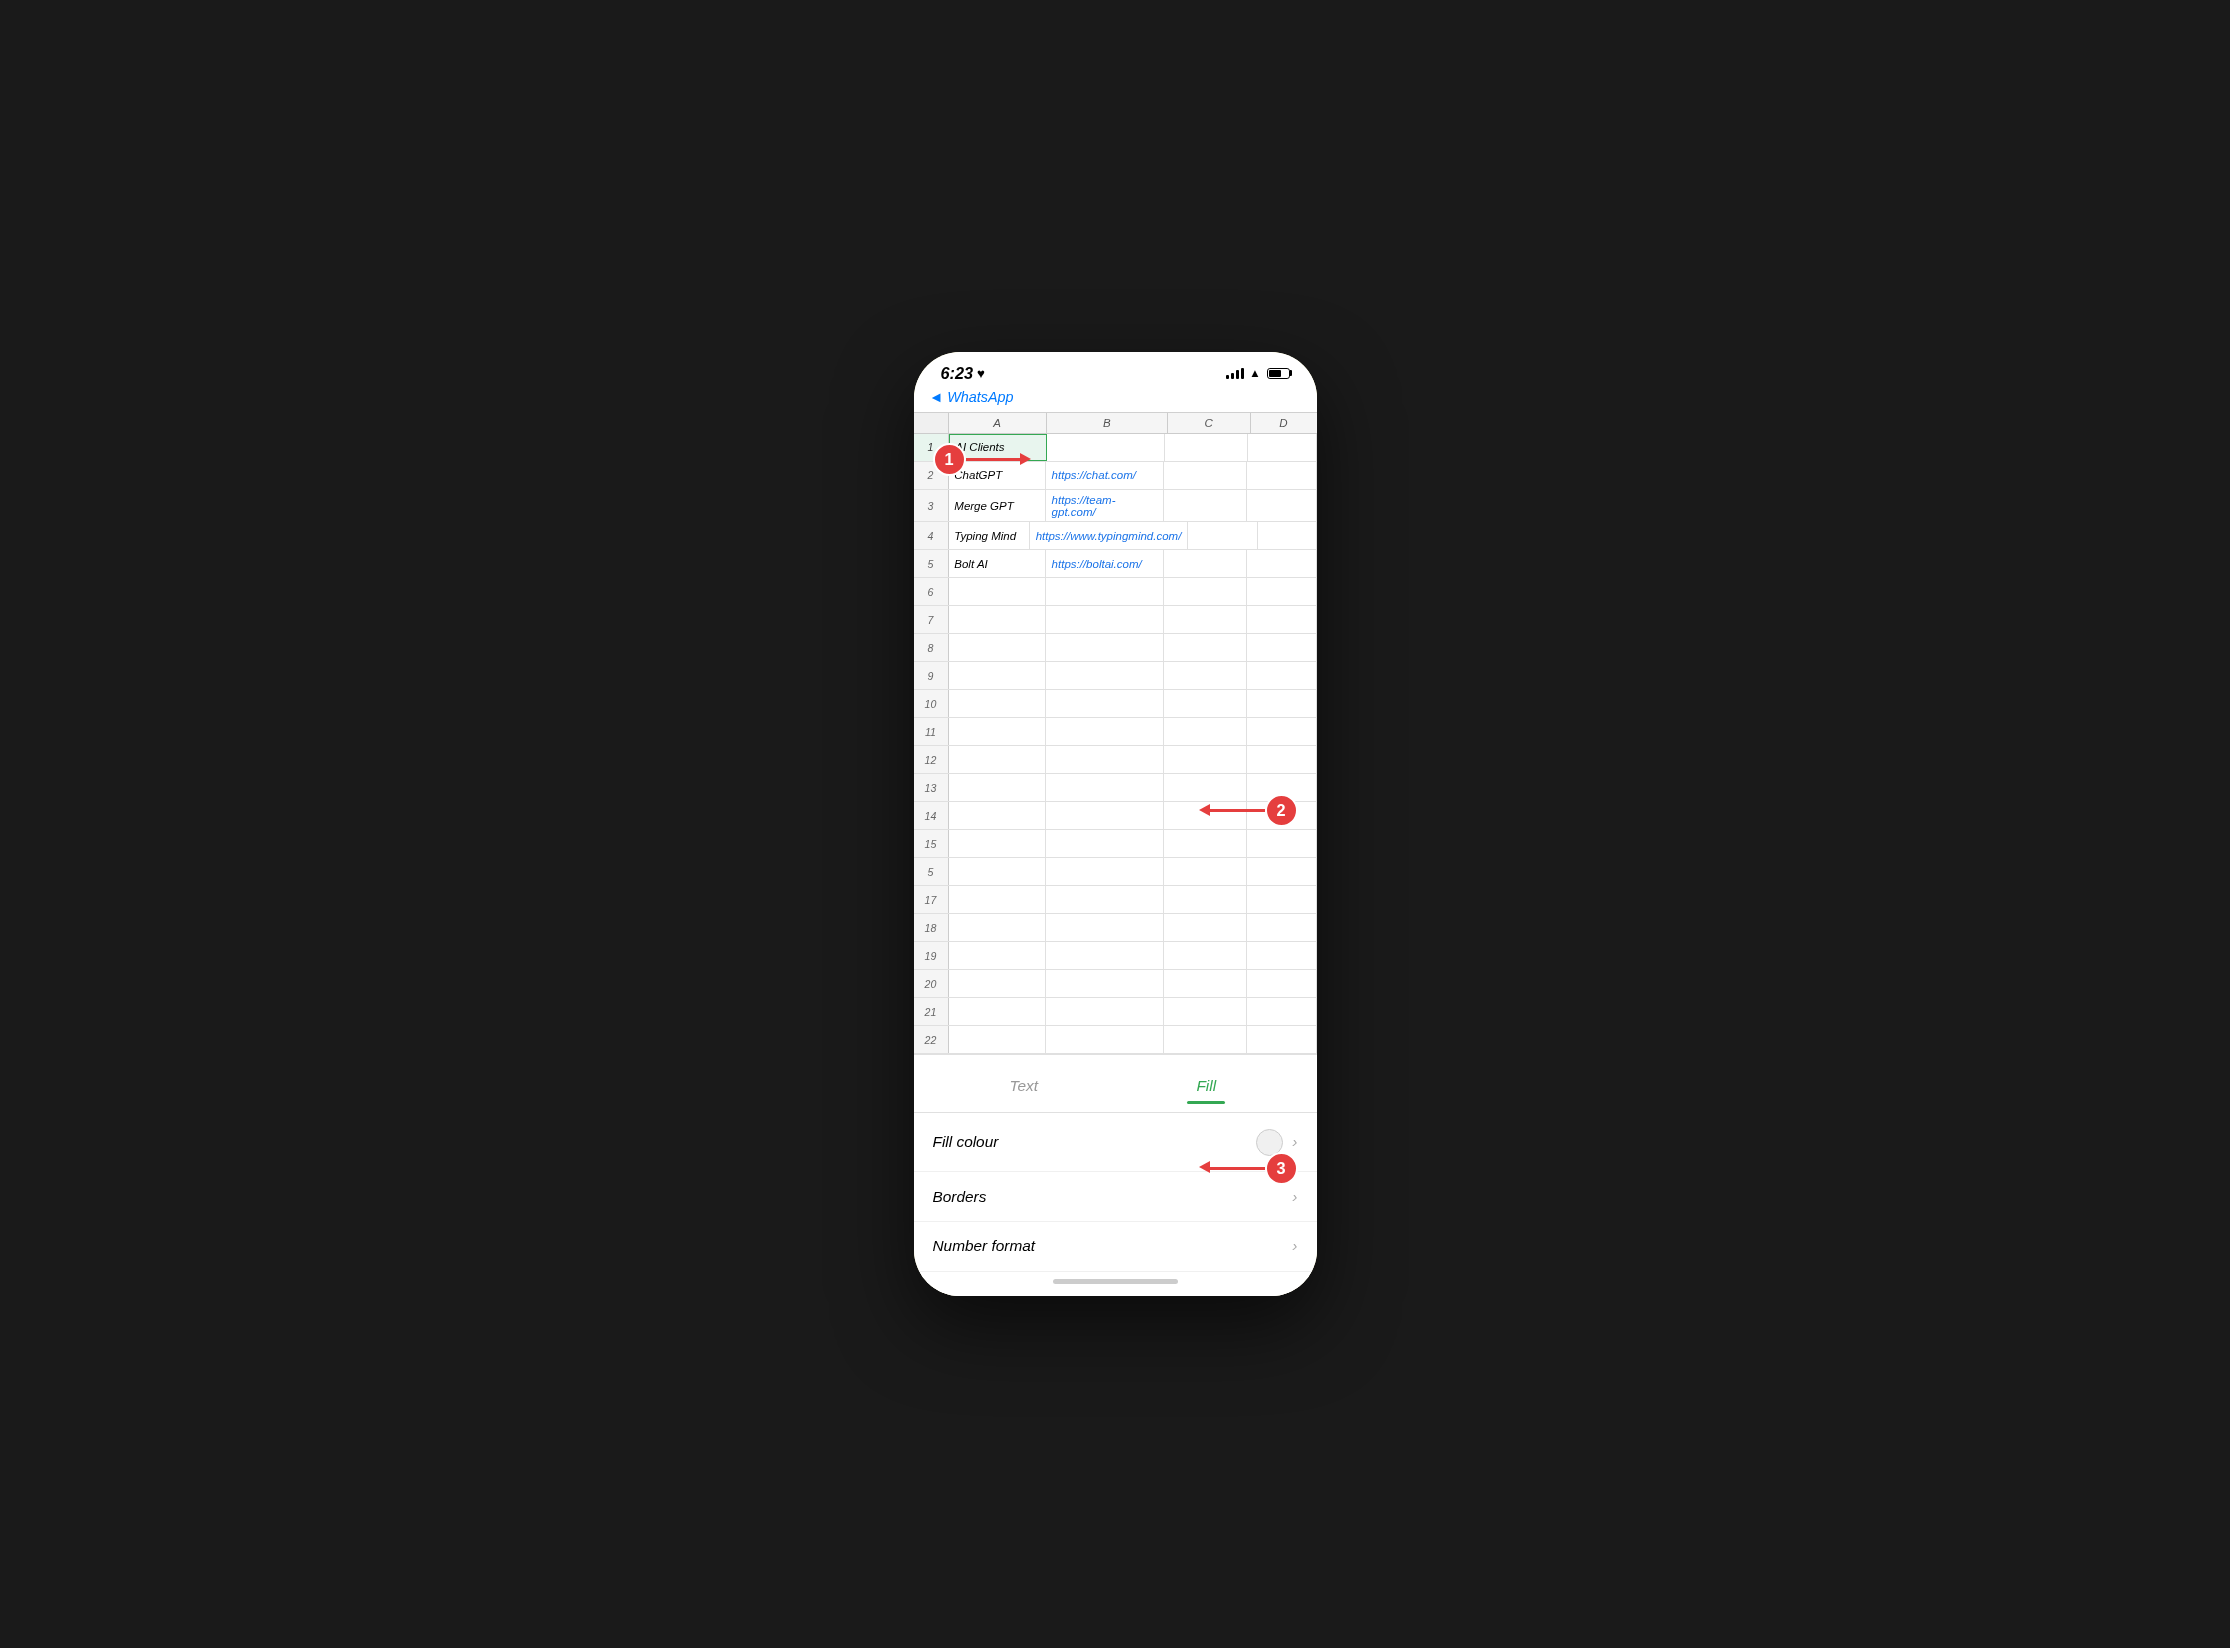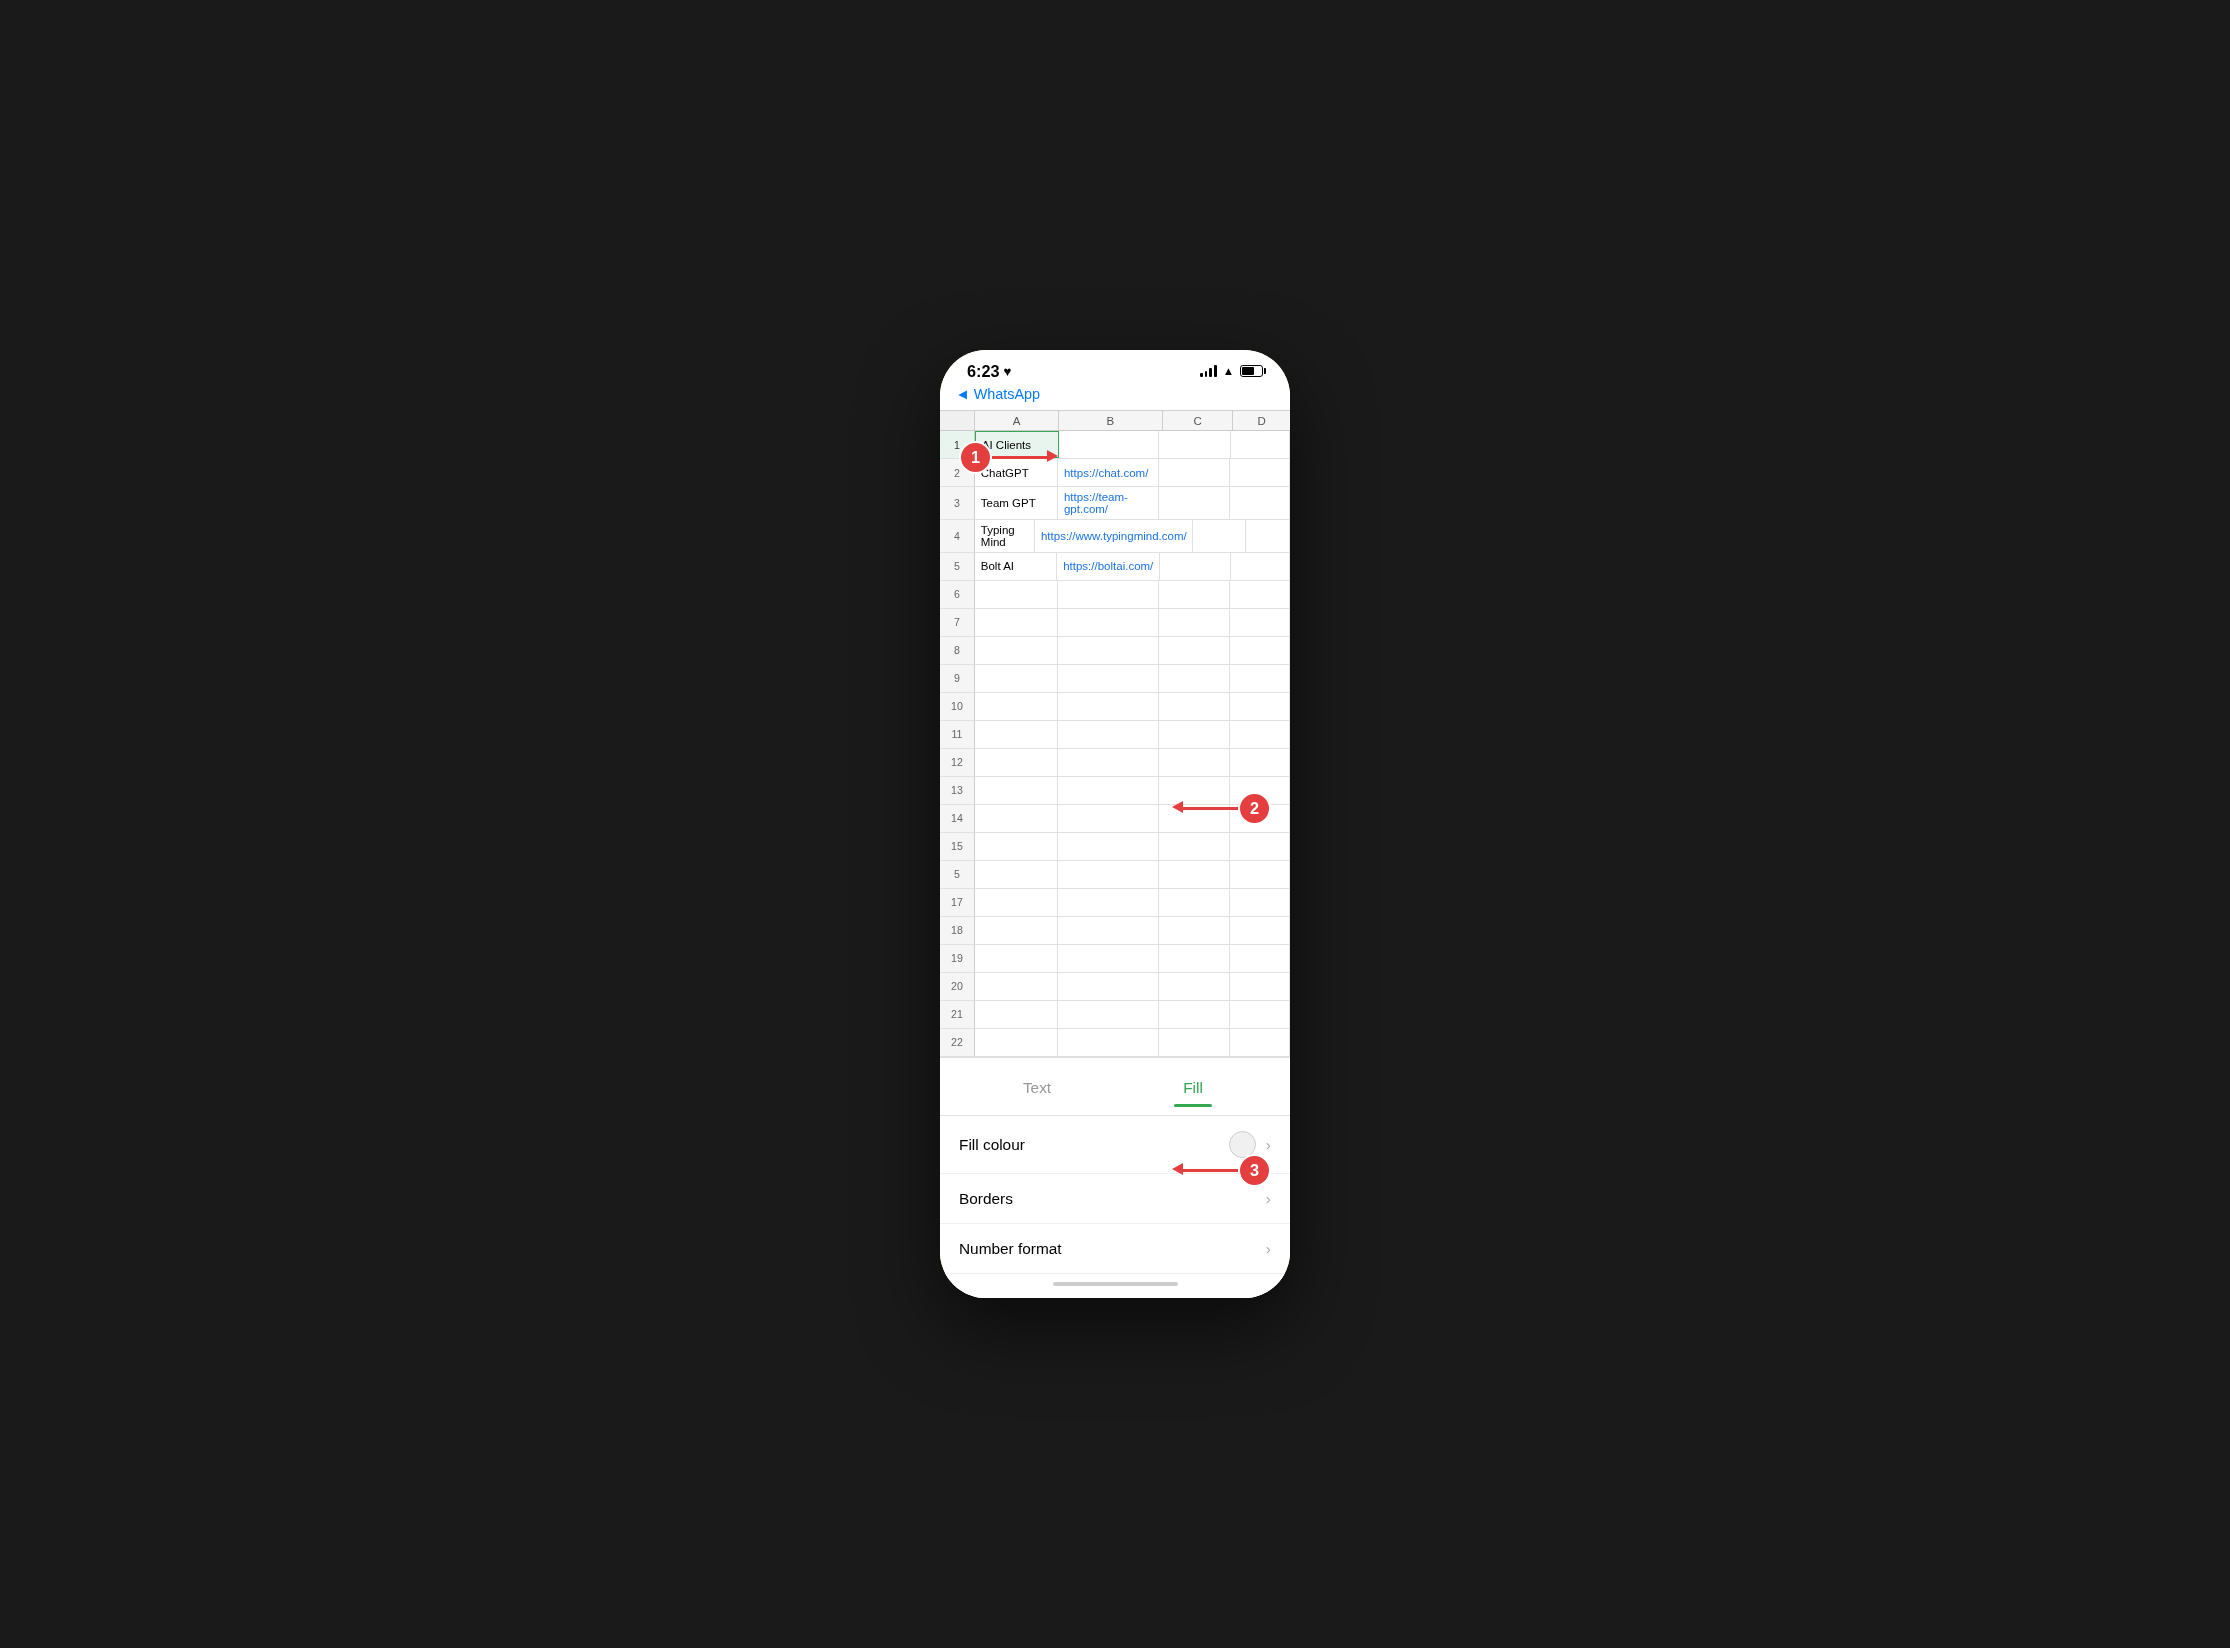--- a/index.html
+++ b/index.html
@@ -6,26 +6,27 @@
     body {
       background: #1a1a1a;
       display: flex;
       justify-content: center;
       align-items: center;
       min-height: 100vh;
       font-family: -apple-system, BlinkMacSystemFont, 'SF Pro Text', 'Helvetica Neue', sans-serif;
     }
 
     .phone-container {
-      width: 350px;
+      width: 403px;
       background: #fef9c3;
       border-radius: 46px;
       overflow: hidden;
       box-shadow: 0 29px 77px rgba(0,0,0,0.6);
       position: relative;
+      font-style: italic;
     }
 
     
     .status-bar {
       display: flex;
       justify-content: space-between;
       align-items: center;
       padding: 11.5px 27px 3.8px;
       background: #fff;
     }
@@ -458,21 +459,21 @@
   </div>
           <div class="sheet-row">
     <div class="row-num">2</div>
     <div class="cell col-a">ChatGPT</div>
     <div class="cell col-b link">https://chat.com/</div>
     <div class="cell col-c"></div>
     <div class="cell col-d"></div>
   </div>
           <div class="sheet-row">
     <div class="row-num">3</div>
-    <div class="cell col-a">Team GPT</div>
+    <div class="cell col-a">Merge GPT</div>
     <div class="cell col-b link">https://team-gpt.com/</div>
     <div class="cell col-c"></div>
     <div class="cell col-d"></div>
   </div>
           <div class="sheet-row">
     <div class="row-num">4</div>
     <div class="cell col-a">Typing Mind</div>
     <div class="cell col-b link">https://www.typingmind.com/</div>
     <div class="cell col-c"></div>
     <div class="cell col-d"></div>

